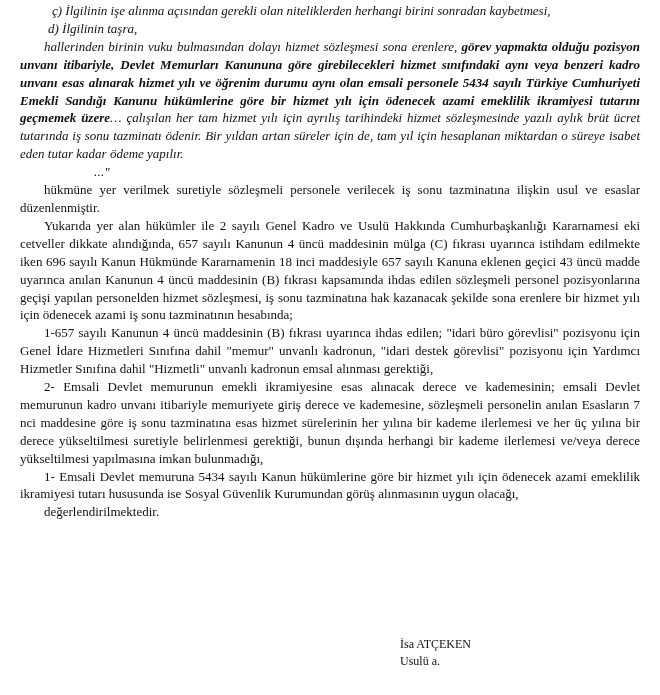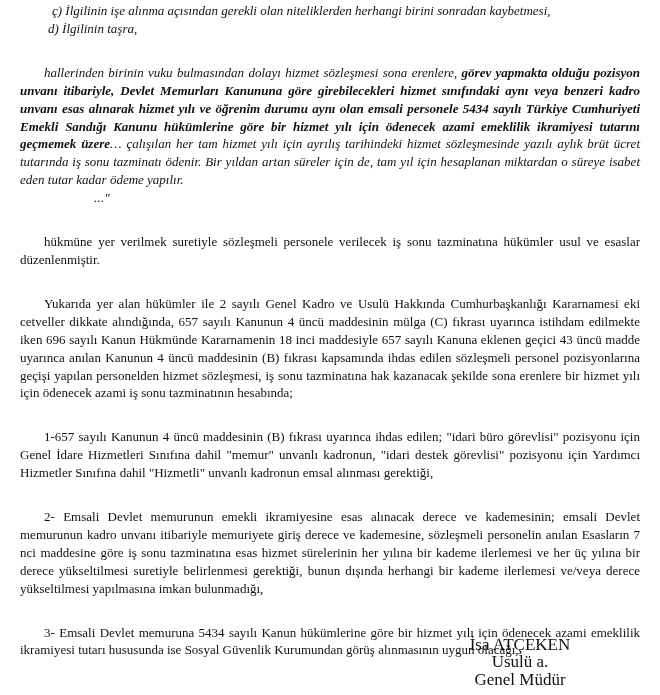--- a/index.html
+++ b/index.html
@@ -41,36 +41,35 @@
     font-weight: bold;
   }
   .ind-quote-a {
     text-indent: 32px;
   }
   .ind-quote-b {
     text-indent: 28px;
   }
   .ind-para {
     text-indent: 24px;
-    margin-top: 26px;
   }
   .ind-dots {
     text-indent: 74px;
     letter-spacing: 0.2px;
   }
   .quote-block {
     margin-bottom: 0;
   }
   .sig-block {
     position: absolute;
     left: 400px;
     top: 636px;
     width: 240px;
-    text-align: center;
-    font-size: 17px;
+    text-align: left;
+    font-size: 12px;
     line-height: 17.4px;
     color: #111111;
   }
   .sig-line {
     display: block;
     white-space: nowrap;
   }
 </style>
 </head>
 <body>
@@ -84,33 +83,33 @@
       <p class="it ind-quote-a">ç) İlgilinin işe alınma açısından gerekli olan niteliklerden herhangi birini sonradan kaybetmesi,</p>
 
       <p class="it ind-quote-b">d) İlgilinin taşra,</p>
 
       <p class="ind-para"><span class="it">hallerinden birinin vuku bulmasından dolayı hizmet sözleşmesi sona erenlere, </span><span class="bi">görev yapmakta olduğu pozisyon unvanı itibariyle, Devlet Memurları Kanununa göre girebilecekleri hizmet sınıfındaki aynı veya benzeri kadro unvanı esas alınarak hizmet yılı ve öğrenim durumu aynı olan emsali personele 5434 sayılı Türkiye Cumhuriyeti Emekli Sandığı Kanunu hükümlerine göre bir hizmet yılı için ödenecek azami emeklilik ikramiyesi tutarını geçmemek üzere</span><span class="it">… çalışılan her tam hizmet yılı için ayrılış tarihindeki hizmet sözleşmesinde yazılı aylık brüt ücret tutarında iş sonu tazminatı ödenir. Bir yıldan artan süreler için de, tam yıl için hesaplanan miktardan o süreye isabet eden tutar kadar ödeme yapılır.</span></p>
 
       <p class="it ind-dots">..."</p>
 
     </div>
 
-    <p class="ind-para">hükmüne yer verilmek suretiyle sözleşmeli personele verilecek iş sonu tazminatına hükümler usul ve esaslar düzenlenmiştir.</p>
+    <p class="ind-para">hükmüne yer verilmek suretiyle sözleşmeli personele verilecek iş sonu tazminatına ilişkin usul ve esaslar düzenlenmiştir.</p>
 
     <p class="ind-para">Yukarıda yer alan hükümler ile 2 sayılı Genel Kadro ve Usulü Hakkında Cumhurbaşkanlığı Kararnamesi eki cetveller dikkate alındığında, 657 sayılı Kanunun 4 üncü maddesinin mülga (C) fıkrası uyarınca istihdam edilmekte iken 696 sayılı Kanun Hükmünde Kararnamenin 18 inci maddesiyle 657 sayılı Kanuna eklenen geçici 43 üncü madde uyarınca anılan Kanunun 4 üncü maddesinin (B) fıkrası kapsamında ihdas edilen sözleşmeli personel pozisyonlarına geçişi yapılan personelden hizmet sözleşmesi, iş sonu tazminatına hak kazanacak şekilde sona erenlere bir hizmet yılı için ödenecek azami iş sonu tazminatının hesabında;</p>
 
     <p class="ind-para">1-657 sayılı Kanunun 4 üncü maddesinin (B) fıkrası uyarınca ihdas edilen; "idari büro görevlisi" pozisyonu için Genel İdare Hizmetleri Sınıfına dahil "memur" unvanlı kadronun, "idari destek görevlisi" pozisyonu için Yardımcı Hizmetler Sınıfına dahil "Hizmetli" unvanlı kadronun emsal alınması gerektiği,</p>
 
     <p class="ind-para">2- Emsali Devlet memurunun emekli ikramiyesine esas alınacak derece ve kademesinin; emsali Devlet memurunun kadro unvanı itibariyle memuriyete giriş derece ve kademesine, sözleşmeli personelin anılan Esasların 7 nci maddesine göre iş sonu tazminatına esas hizmet sürelerinin her yılına bir kademe ilerlemesi ve her üç yılına bir derece yükseltilmesi suretiyle belirlenmesi gerektiği, bunun dışında herhangi bir kademe ilerlemesi ve/veya derece yükseltilmesi yapılmasına imkan bulunmadığı,</p>
 
-    <p class="ind-para">3- Emsali Devlet memuruna 5434 sayılı Kanun hükümlerine göre bir hizmet yılı için ödenecek azami emeklilik ikramiyesi tutarı hususunda ise Sosyal Güvenlik Kurumundan görüş alınmasının uygun olacağı,</p>
+    <p class="ind-para">1- Emsali Devlet memuruna 5434 sayılı Kanun hükümlerine göre bir hizmet yılı için ödenecek azami emeklilik ikramiyesi tutarı hususunda ise Sosyal Güvenlik Kurumundan görüş alınmasının uygun olacağı,</p>
 
+    <p class="ind-para">değerlendirilmektedir.</p>
 
 
   </div>
 
   <div class="sig-block">
     <span class="sig-line">İsa ATÇEKEN</span>
     <span class="sig-line">Usulü a.</span>
-    <span class="sig-line">Genel Müdür</span>
   </div>
 
 </div>
 
 </body></html>

